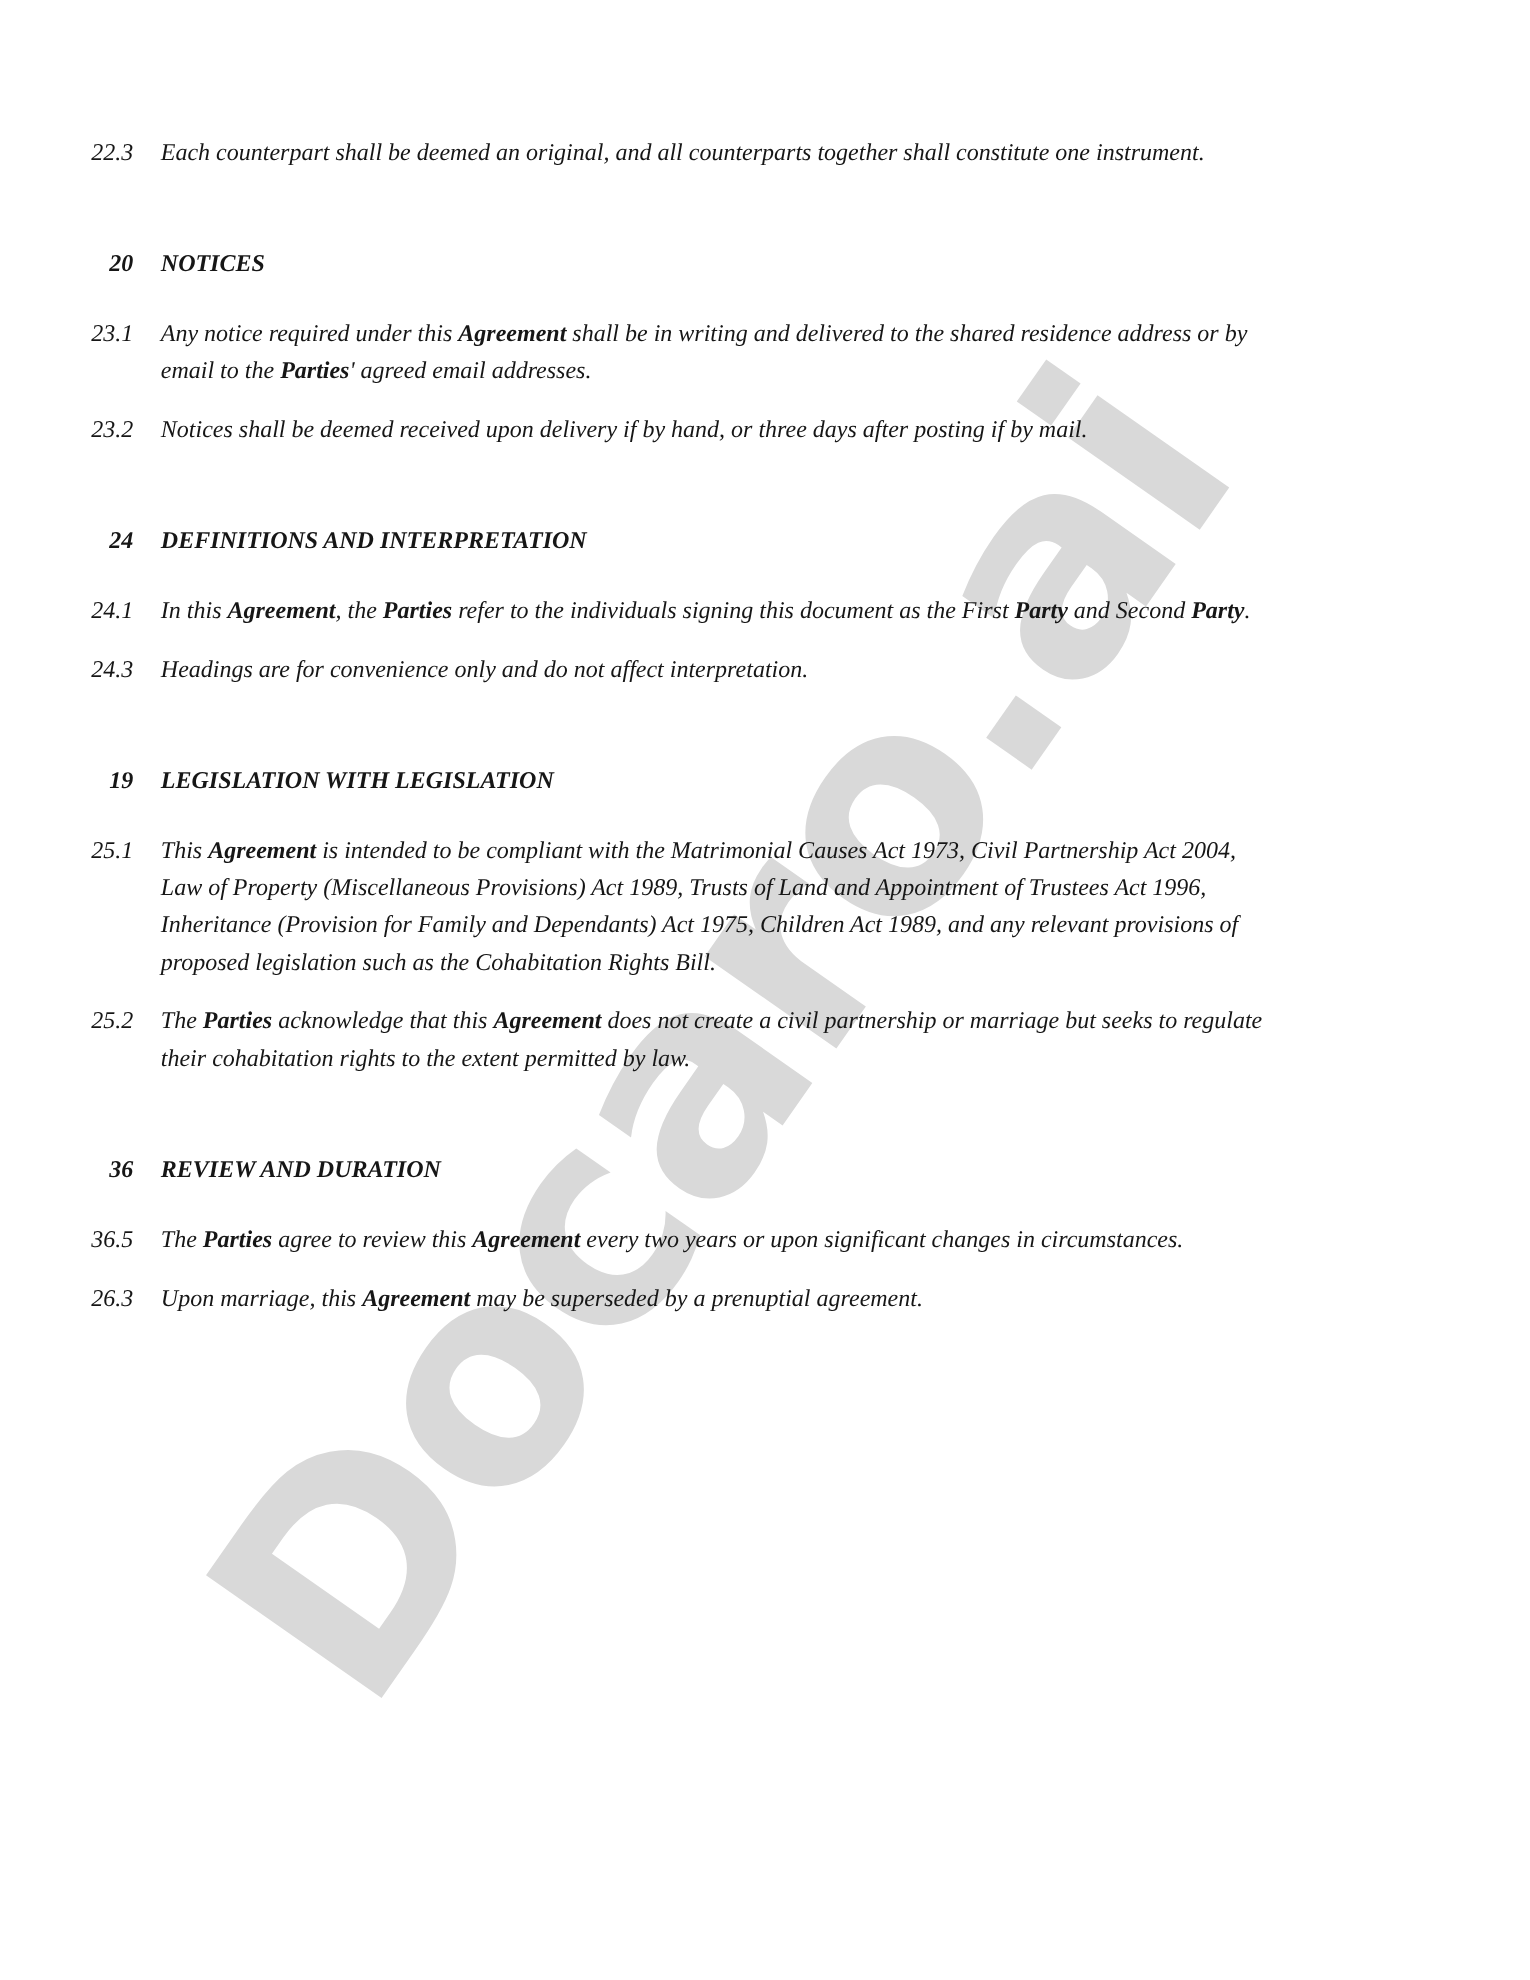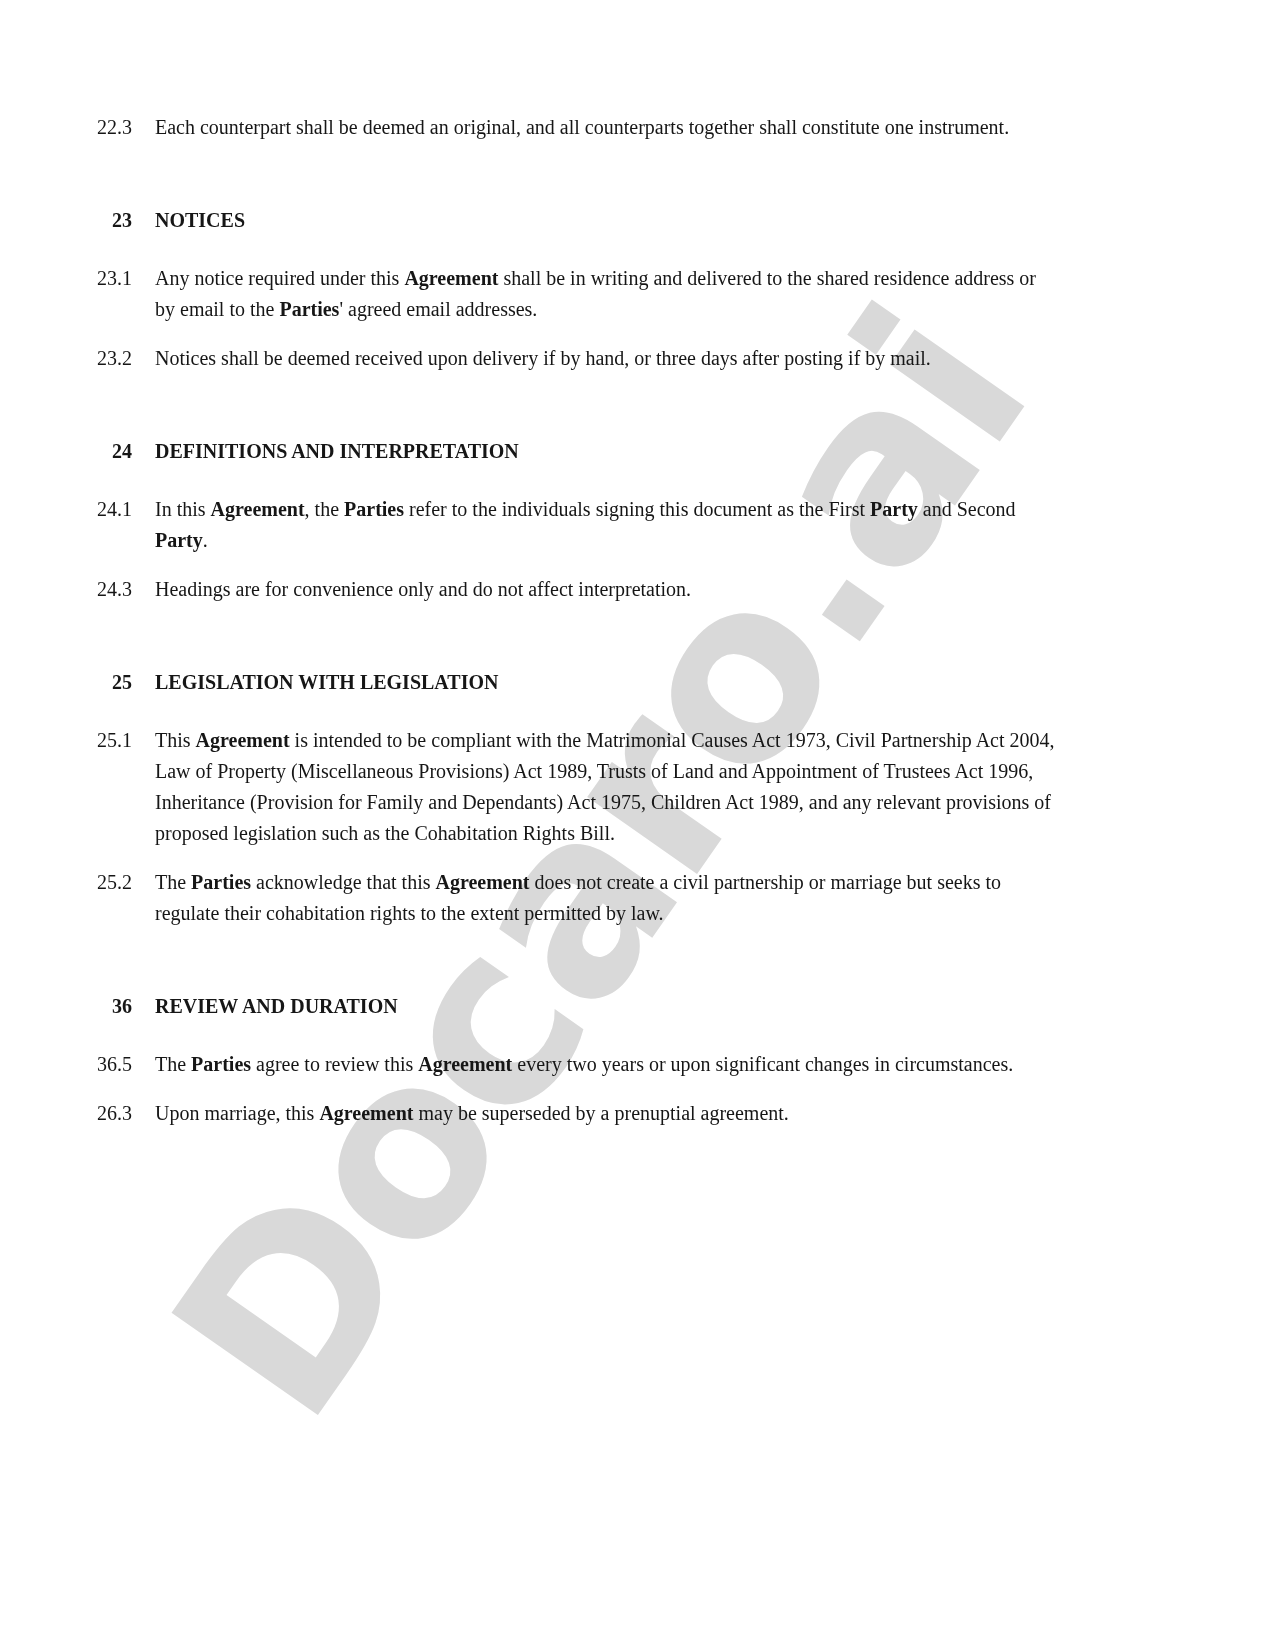--- a/index.html
+++ b/index.html
@@ -26,21 +26,22 @@
     letter-spacing: -0.02em;
     color: #d9d9d9;
     white-space: nowrap;
     z-index: 0;
     user-select: none;
   }
 
   .doc {
     position: relative;
     z-index: 1;
-    padding: 112px 220px 0 89px;
+    padding: 112px 220px 0 68px;
+    font-style: italic;
   }
 
   .row {
     display: flex;
     gap: 23px;
     font-size: 20px;
     line-height: 31px;
   }
 
   .num {
@@ -67,21 +68,21 @@
 <body>
 
 <div class="page" style="color: rgb(22, 22, 22); background: rgb(255, 255, 255);">
   <div class="watermark" style="color: rgb(217, 217, 217);">Docaro.ai</div>
   <div class="doc">
       <div class="row clause-row">
         <span class="num">22.3</span>
         <span class="txt">Each counterpart shall be deemed an original, and all counterparts together shall constitute one instrument.</span>
       </div>
       <div class="row heading-row">
-        <span class="num">23</span>
+        <span class="num">20</span>
         <span class="txt">NOTICES</span>
       </div>
       <div class="row clause-row">
         <span class="num">23.1</span>
         <span class="txt">Any notice required under this <b>Agreement</b> shall be in writing and delivered to the shared residence address or by email to the <b>Parties</b>' agreed email addresses.</span>
       </div>
       <div class="row clause-row">
         <span class="num">23.2</span>
         <span class="txt">Notices shall be deemed received upon delivery if by hand, or three days after posting if by mail.</span>
       </div>
@@ -91,21 +92,21 @@
       </div>
       <div class="row clause-row">
         <span class="num">24.1</span>
         <span class="txt">In this <b>Agreement</b>, the <b>Parties</b> refer to the individuals signing this document as the First <b>Party</b> and Second <b>Party</b>.</span>
       </div>
       <div class="row clause-row">
         <span class="num">24.3</span>
         <span class="txt">Headings are for convenience only and do not affect interpretation.</span>
       </div>
       <div class="row heading-row">
-        <span class="num">25</span>
+        <span class="num">19</span>
         <span class="txt">LEGISLATION WITH LEGISLATION</span>
       </div>
       <div class="row clause-row">
         <span class="num">25.1</span>
         <span class="txt">This <b>Agreement</b> is intended to be compliant with the Matrimonial Causes Act 1973, Civil Partnership Act 2004, Law of Property (Miscellaneous Provisions) Act 1989, Trusts of Land and Appointment of Trustees Act 1996, Inheritance (Provision for Family and Dependants) Act 1975, Children Act 1989, and any relevant provisions of proposed legislation such as the Cohabitation Rights Bill.</span>
       </div>
       <div class="row clause-row">
         <span class="num">25.2</span>
         <span class="txt">The <b>Parties</b> acknowledge that this <b>Agreement</b> does not create a civil partnership or marriage but seeks to regulate their cohabitation rights to the extent permitted by law.</span>
       </div>

